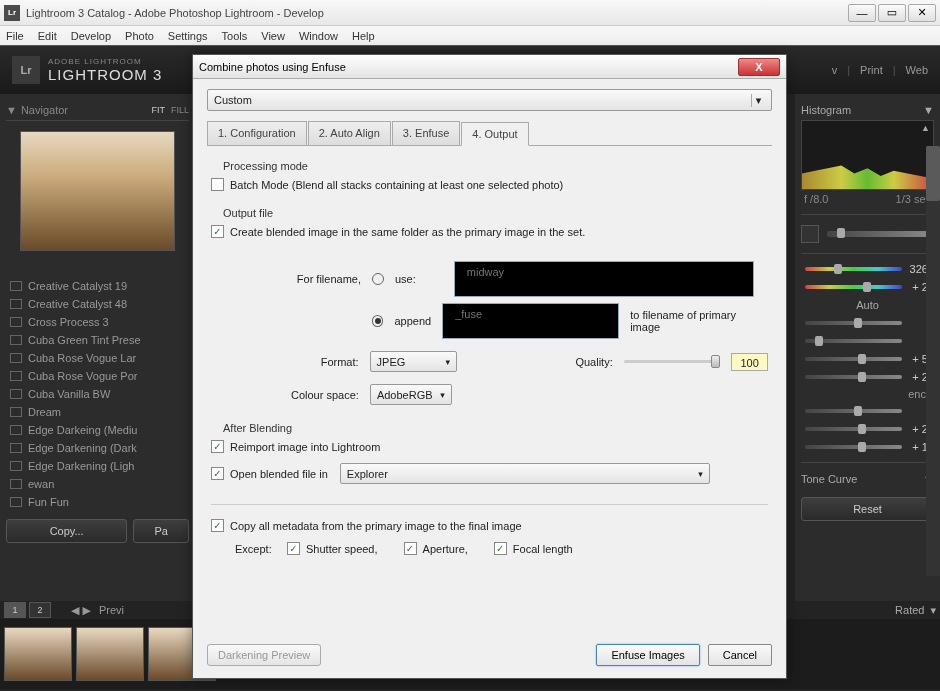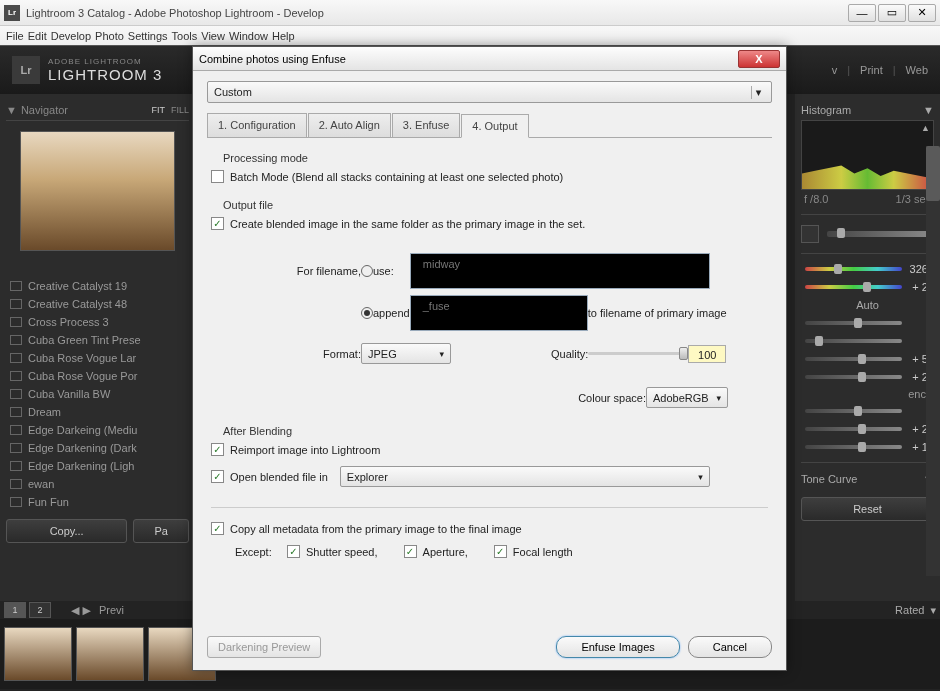--- a/index.html
+++ b/index.html
@@ -2,21 +2,21 @@
 <html><head>
 <meta charset="utf-8">
 <style>
 *{margin:0;padding:0;box-sizing:border-box;font-family:Tahoma,Arial,sans-serif;font-size:11px}
 body{background:#fff;width:940px;height:691px;overflow:hidden;position:relative}
 .titlebar{height:26px;background:linear-gradient(#f8f8f8,#e8e8e8);display:flex;align-items:center;padding:0 4px;border-bottom:1px solid #ccc}
 .tb-icon{width:16px;height:16px;background:#4a4a4a;margin-right:6px;display:flex;align-items:center;justify-content:center;color:#fff;font-size:8px;font-weight:bold}
 .tb-title{color:#444}
 .tb-btns{margin-left:auto;display:flex;gap:2px}
 .tb-btn{width:28px;height:18px;border:1px solid #aaa;background:linear-gradient(#fafafa,#e0e0e0);border-radius:2px;display:flex;align-items:center;justify-content:center}
-.menubar{height:20px;background:linear-gradient(#f8f8f8,#eee);display:flex;align-items:center;padding:0 6px;border-bottom:1px solid #555;gap:4px;color:#333}
+.menubar{height:20px;background:linear-gradient(#f8f8f8,#eee);display:flex;align-items:center;padding:0 6px;border-bottom:1px solid #555;gap:14px;color:#333}
 .app-bg{background:#232323;width:100%;height:645px;position:relative;overflow:hidden}
 .app-header{height:48px;background:linear-gradient(#2a2a2a,#1a1a1a);display:flex;align-items:center;padding:0 12px}
 .lr-badge{width:28px;height:28px;background:#3a3a3a;margin-right:8px;color:#aaa;display:flex;align-items:center;justify-content:center;font-weight:bold}
 .lr-brand{color:#888}
 .lr-brand .main{color:#ddd;font-size:15px;letter-spacing:1px}
 .mod-nav{margin-left:auto;color:#999;display:flex;gap:10px;font-size:14px}
 .mod-nav .sep{color:#555}
 .panel-row{display:flex;height:507px}
 .left-panel{width:195px;background:#2c2c2c;padding:6px;color:#aaa}
 .nav-head{display:flex;align-items:center;font-size:12px;color:#888;padding:4px 0;border-bottom:1px solid #444}
@@ -43,47 +43,47 @@
 .divider{height:1px;background:#444;margin:6px 0}
 .auto-txt{text-align:center;color:#aaa;padding:3px}
 .pres-area{height:18px;padding:0 4px;display:flex;align-items:center;font-size:9px;color:#999}
 .filmstrip{height:70px;background:#1c1c1c;display:flex;align-items:center;padding:4px;gap:4px}
 .fs-ctrl{display:flex;gap:3px}
 .fs-num{width:22px;height:16px;background:#333;border:1px solid #555;color:#ccc;display:flex;align-items:center;justify-content:center;font-size:9px}
 .fs-num.active{background:#555}
 .fs-thumb{width:68px;height:54px;background:linear-gradient(180deg,#e8d8c0,#6a4a2a);border:1px solid #555;position:relative}
 .fs-right{margin-left:auto;display:flex;align-items:center;gap:6px;color:#aaa}
 
-.dialog{position:absolute;left:192px;top:46px;width:595px;height:625px;background:#f0f0f0;border:1px solid #555;box-shadow:0 0 12px rgba(0,0,0,.4)}
+.dialog{position:absolute;left:192px;top:54px;width:595px;height:625px;background:#f0f0f0;border:1px solid #555;box-shadow:0 0 12px rgba(0,0,0,.4)}
 .dlg-title{height:24px;background:linear-gradient(#fdfdfd,#e4e4e4);display:flex;align-items:center;padding:0 6px;border-bottom:1px solid #aaa}
 .dlg-close{margin-left:auto;width:42px;height:18px;background:linear-gradient(#e88,#c33);border:1px solid #933;border-radius:2px;color:#fff;display:flex;align-items:center;justify-content:center;font-weight:bold}
 .dlg-body{padding:10px 14px;color:#222}
 .combo{width:100%;height:22px;background:linear-gradient(#fafafa,#e4e4e4);border:1px solid #999;display:flex;align-items:center;padding:0 6px;border-radius:2px}
 .combo .arr{margin-left:auto;width:14px;text-align:center;border-left:1px solid #aaa}
 .tabs{display:flex;margin-top:10px}
 .tab{padding:5px 10px;background:linear-gradient(#eee,#ddd);border:1px solid #aaa;border-bottom:none;margin-right:1px;color:#444}
 .tab.active{background:#f0f0f0;border-bottom:1px solid #f0f0f0;position:relative;top:1px}
 .tab-pane{border-top:1px solid #aaa;padding:8px 4px}
 .grp-label{color:#333;font-size:11px;margin:6px 12px 4px}
 .chk-row{display:flex;align-items:center;gap:6px;padding:2px 0}
 .chk{width:13px;height:13px;border:1px solid #888;background:#fff;display:inline-flex;align-items:center;justify-content:center;font-size:10px;color:#2a7a2a}
 .radio{width:12px;height:12px;border:1px solid #666;border-radius:50%;display:inline-flex;align-items:center;justify-content:center}
 .radio .dot{width:6px;height:6px;background:#333;border-radius:50%}
 .inset{padding-left:80px}
-.fld-row{display:flex;align-items:center;gap:0;padding:3px 0}
+.fld-row{display:flex;align-items:center;gap:11px;padding:3px 0}
 .fld-label{width:70px;text-align:right}
 .txt-input{height:36px;border:1px solid #9ab;background:#000000;padding:0 12px;line-height:20px;color:#777}
 .select{height:21px;background:linear-gradient(#fafafa,#e4e4e4);border:1px solid #999;display:flex;align-items:center;padding:0 6px;border-radius:2px}
 .select .arr{margin-left:auto;font-size:9px}
 .q-slider{width:100px;height:3px;background:#ccc;position:relative;border-radius:2px}
 .q-thumb{position:absolute;right:0;top:-5px;width:9px;height:13px;background:linear-gradient(#eee,#bbb);border:1px solid #888;border-radius:2px}
 .q-box{width:38px;height:18px;border:1px solid #aaa;text-align:center;line-height:18px;background:#fef9c3}
 .hr{height:1px;background:#ccc;margin:8px 0}
 .dlg-btns{position:absolute;bottom:12px;right:14px;display:flex;gap:8px}
-.dlg-btn{padding:4px 24px;background:linear-gradient(#fafafa,#e4e4e4);border:1px solid #888;border-radius:10px}
+.dlg-btn{padding:4px 14px;background:linear-gradient(#fafafa,#e4e4e4);border:1px solid #888;border-radius:2px}
 .dlg-btn.primary{border:1px solid #48a;box-shadow:0 0 2px #6af}
 .gen-btn{position:absolute;bottom:12px;left:14px;padding:4px 10px;background:linear-gradient(#fafafa,#e4e4e4);border:1px solid #aaa;border-radius:3px;color:#999}
 .scrollbar{position:absolute;right:0;top:100px;width:14px;height:430px;background:#333}
 .scroll-thumb{position:absolute;top:0;width:100%;height:55px;background:#5a5a5a;border-radius:2px}
 </style>
 </head>
 <body>
 
 <div class="titlebar">
   <div class="tb-icon">Lr</div>
@@ -355,21 +355,21 @@
               <span>JPEG</span>
               <span class="arr">▾</span>
             </div>
           <span style="width:100px"></span>
           <span>Quality:</span>
           <div class="q-slider">
               <div class="q-thumb"></div>
             </div>
           <div class="q-box">100</div>
         </div>
-        <div class="fld-row" style="margin-top:17px;justify-content:flex-end;padding-right:40px">
+        <div class="fld-row" style="margin-top:6px;justify-content:flex-start;padding-right:40px">
           <span>Colour space:</span>
           <div class="select" style="width:82px">
               <span>AdobeRGB</span>
               <span class="arr">▾</span>
             </div>
         </div>
       </div>
 
       <div class="grp-label" style="margin-top:14px">After Blending</div>
       <div class="chk-row">

